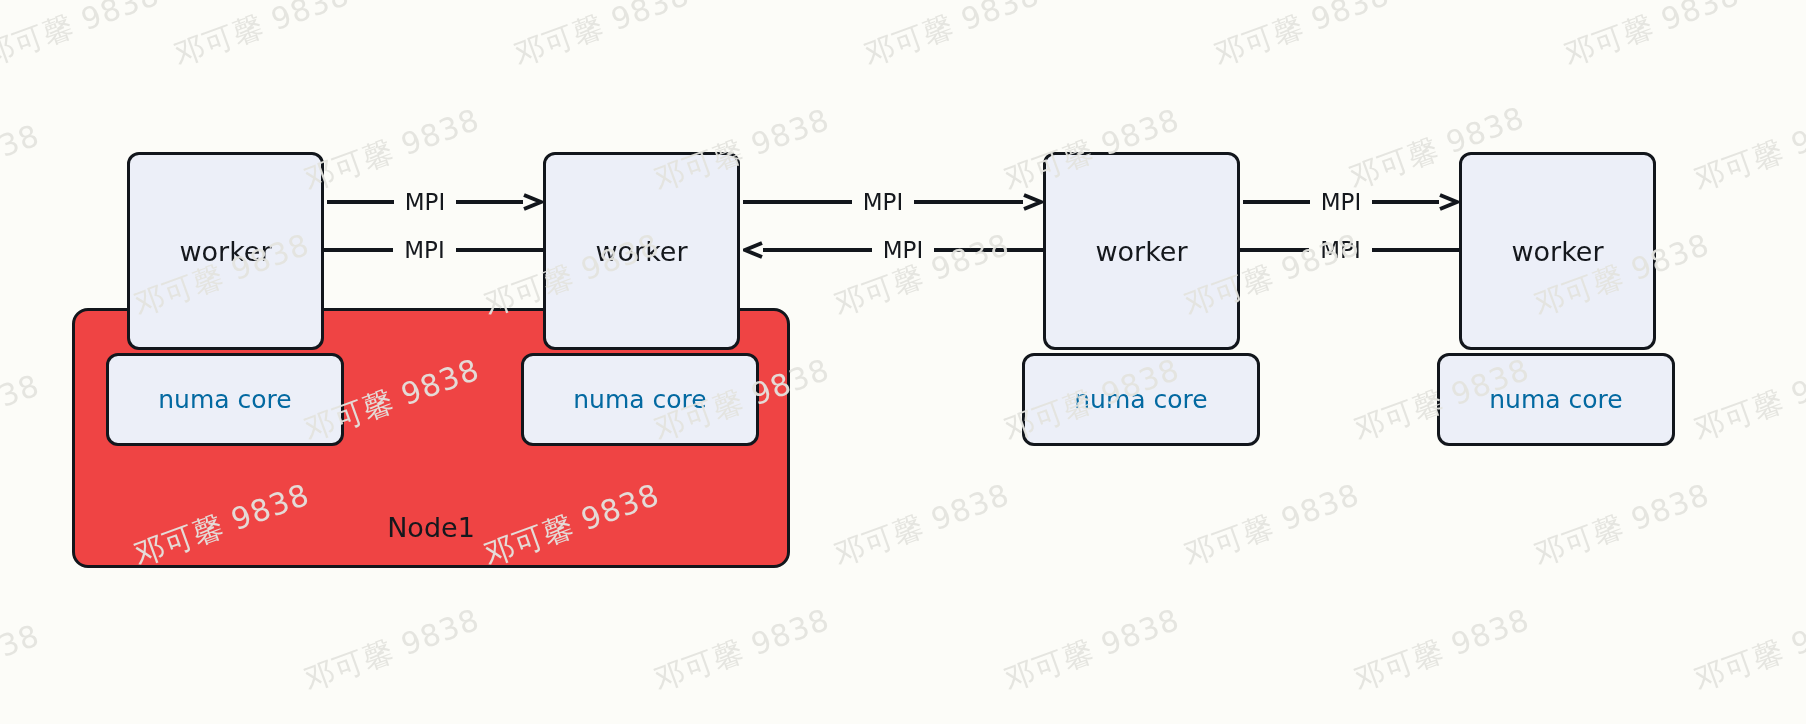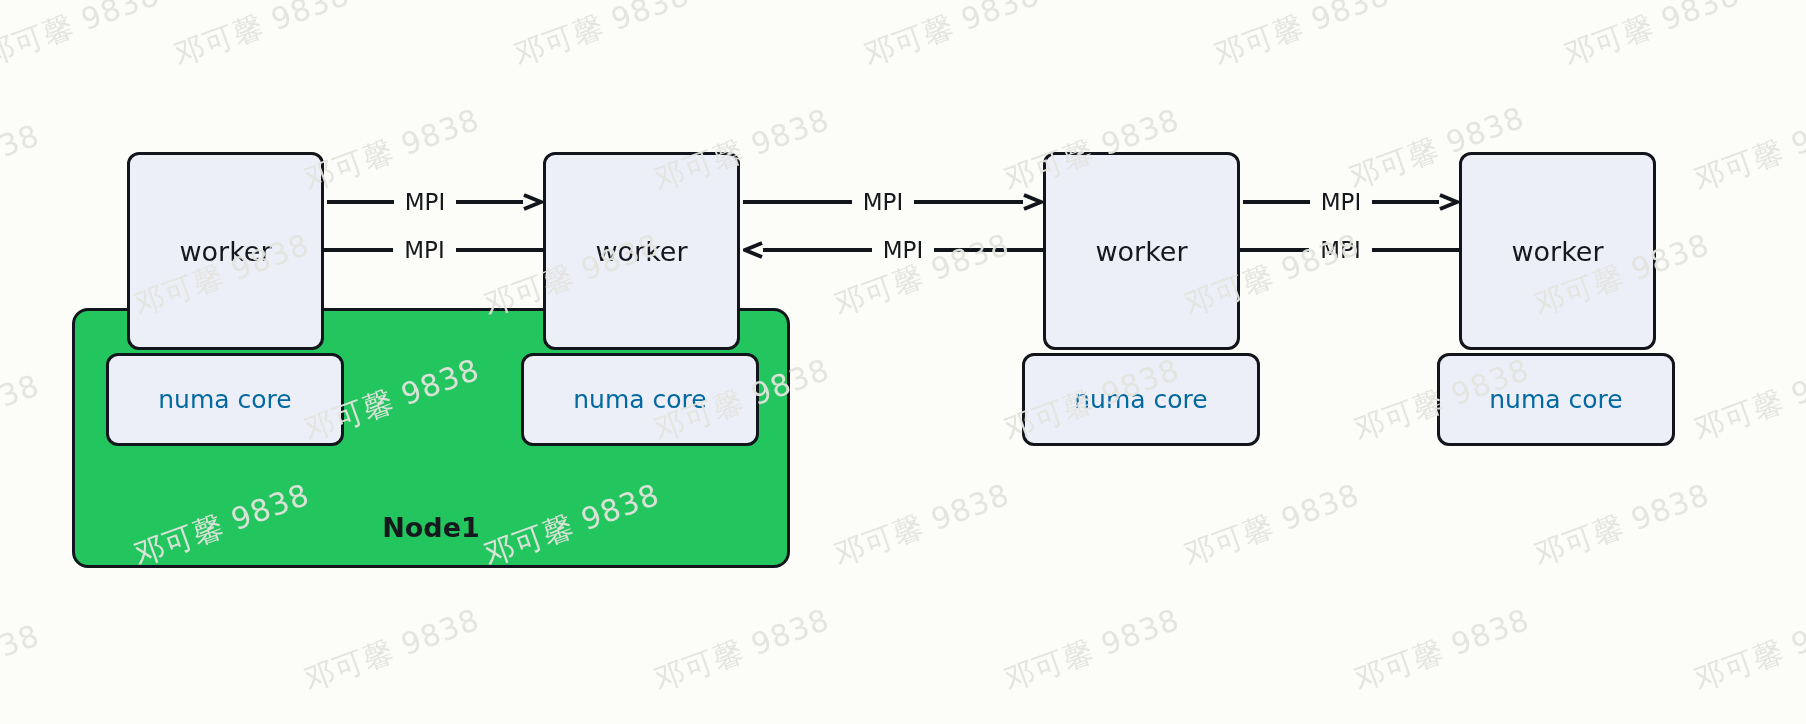--- a/index.html
+++ b/index.html
@@ -33,26 +33,25 @@
     font-family: "DejaVu Sans", "Liberation Sans", sans-serif;
     letter-spacing: 1px;
     white-space: nowrap;
     transform: rotate(-20deg);
     opacity: 0.95;
   }
 
   
   .node-box {
     position: absolute;
-    background: #22c55e;
+    background: #ef4444;
     border: 3px solid #12161c;
     border-radius: 16px;
     box-sizing: border-box;
     z-index: 10;
-    font-weight: bold;
   }
   .node-label {
     position: absolute;
     bottom: 22px;
     left: 0;
     right: 0;
     text-align: center;
     font-size: 27px;
     color: #15181d;
   }

